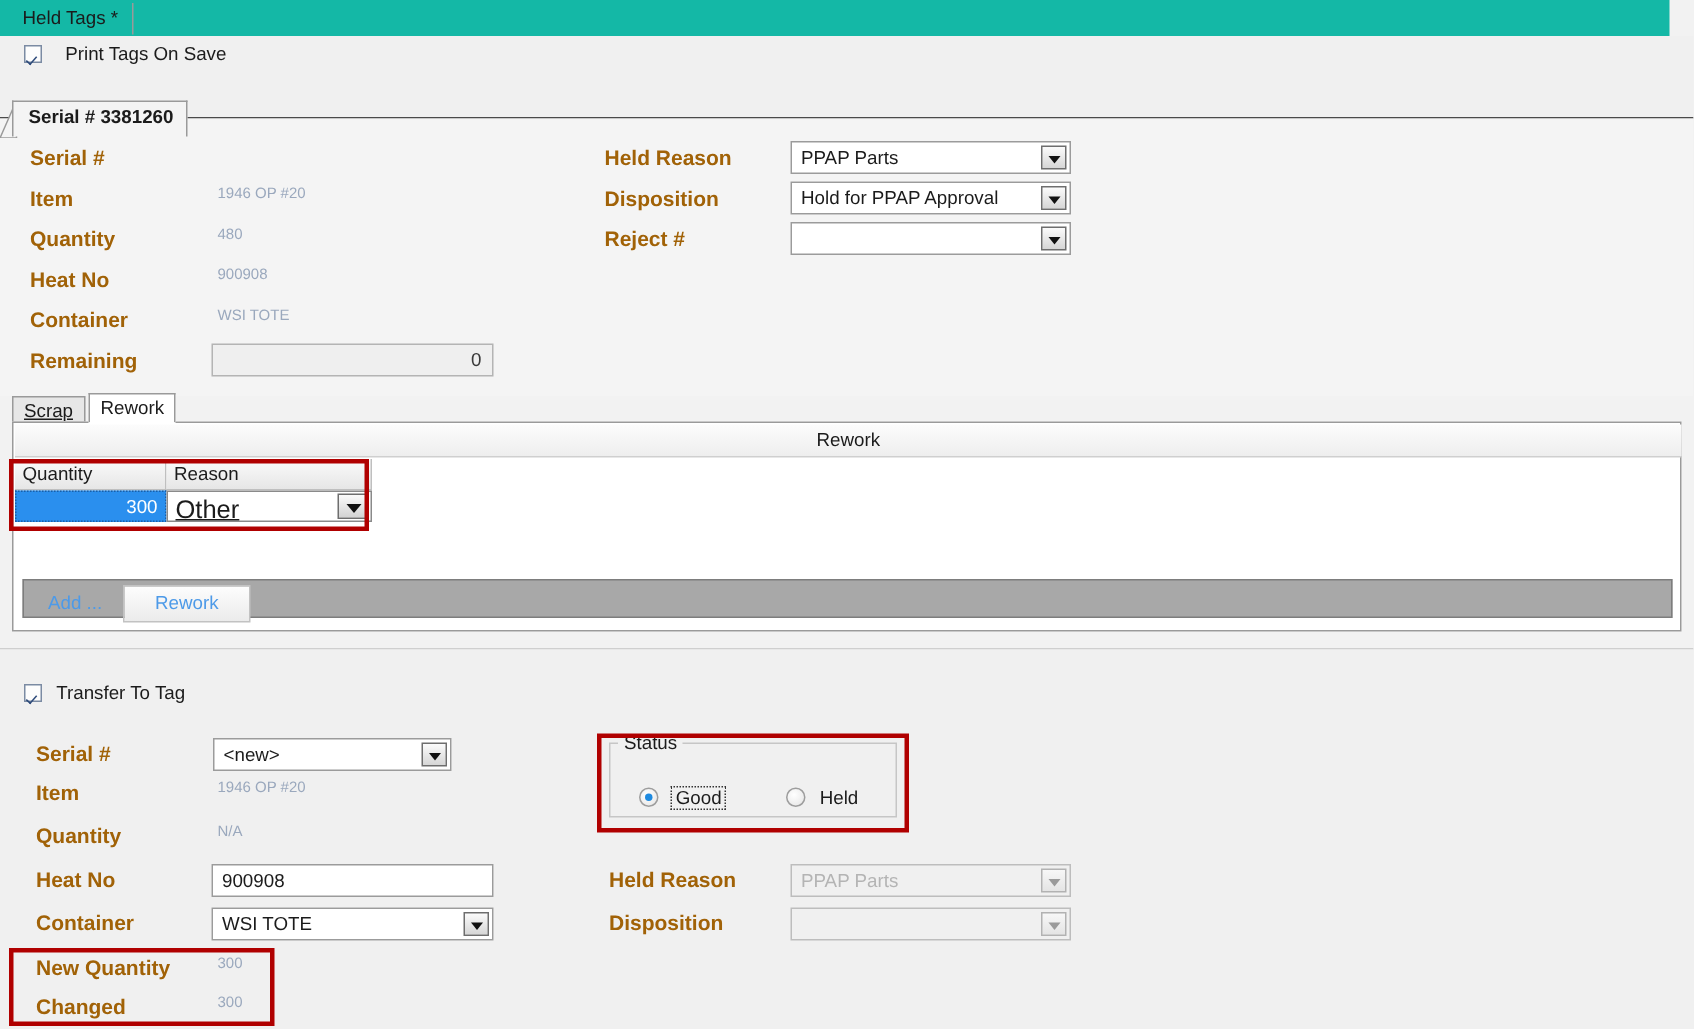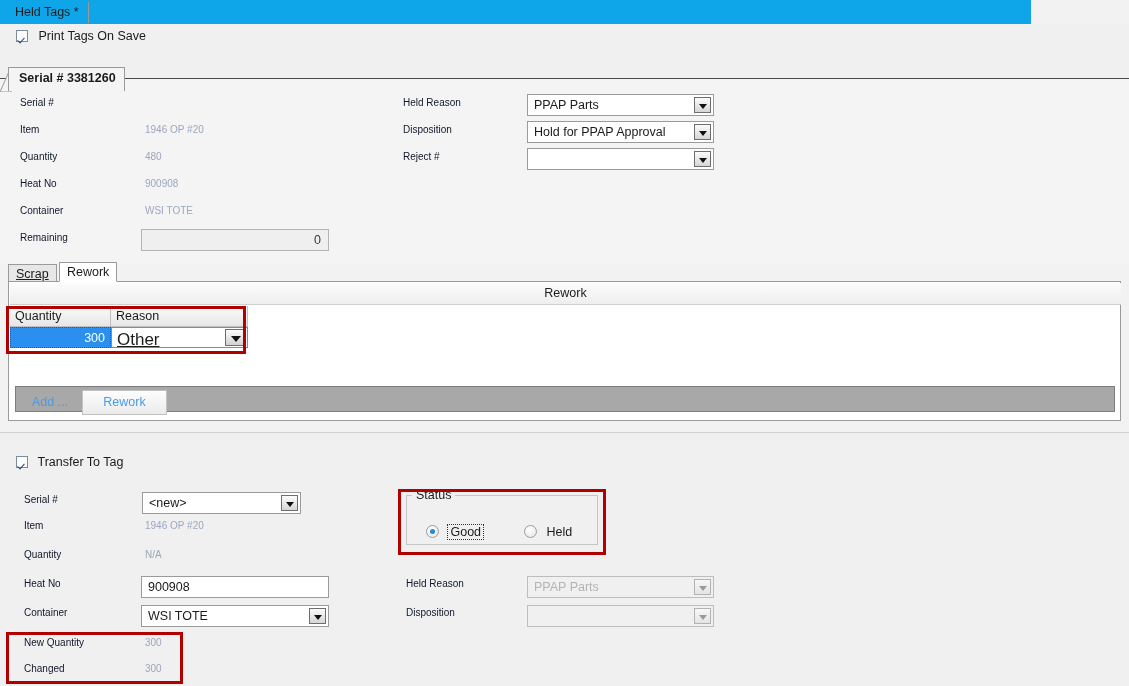--- a/index.html
+++ b/index.html
@@ -9,22 +9,22 @@
     font-family:"Liberation Sans", sans-serif;
     font-size:12.5px;
     color:#1b1b1b;
     overflow:hidden;
     position:relative;
   }
   .abs{position:absolute;}
 
   
   #tabstrip{
-    left:0;top:0;width:1031px;height:24px;
-    background:#0ea5e9;
+    left:0;top:0;width:1113px;height:24px;
+    background:#14b8a6;
   }
   #tab-held-tags{
     position:absolute;left:8px;top:2px;height:21px;
     padding:3px 9px 0 7px;
     font-size:12.5px;color:#1b1b1b;
     border-right:1px solid #9a9a9a;
     box-sizing:border-box;
     white-space:nowrap;
   }
 
@@ -35,42 +35,42 @@
     display:inline-block;width:12px;height:12px;
     border:1px solid #7b8ba3;background:#fdfdfd;
     box-sizing:border-box;position:relative;vertical-align:-2px;
   }
   .chk.on::after{
     content:"";position:absolute;left:2px;top:5px;
     width:3px;height:6px;border:solid #2d4a7a;border-width:0 1.6px 1.6px 0;
     transform:rotate(42deg);
   }
   #print-check-wrap{position:absolute;left:16px;top:29px;white-space:nowrap;}
-  #print-check-wrap .lbl{margin-left:7px;font-size:12.5px;}
+  #print-check-wrap .lbl{margin-left:12px;font-size:12.5px;}
 
   
   #serialPanel{
     left:0;top:79px;width:1129px;height:185px;
     background:#f4f4f4;
   }
   #serialTab{
     position:absolute;left:8px;top:-12px;height:24px;
     background:#f4f4f4;
     border:1px solid #9a9a9a;border-bottom:none;
     padding:3px 8px 0 10px;
     font-weight:bold;font-size:12.5px;
     box-sizing:border-box;white-space:nowrap;
   }
   #serialTabSlant{
     position:absolute;left:0px;top:-12px;width:12px;height:25px;
     overflow:hidden;
   }
 
   
-  .flabel{position:absolute;font-size:10px;color:#0f172a;white-space:nowrap;}
+  .flabel{position:absolute;font-size:14px;color:#a16207;white-space:nowrap;font-weight:bold;}
   .fvalue-ro{position:absolute;font-size:10px;color:#9aa8bd;white-space:nowrap;}
 
   
   .combo{
     position:absolute;box-sizing:border-box;
     background:#ffffff;border:1px solid #9b9b9b;
     height:22px;
   }
   .combo .txt{
     position:absolute;left:6px;top:3px;font-size:12.5px;color:#1b1b1b;white-space:nowrap;

